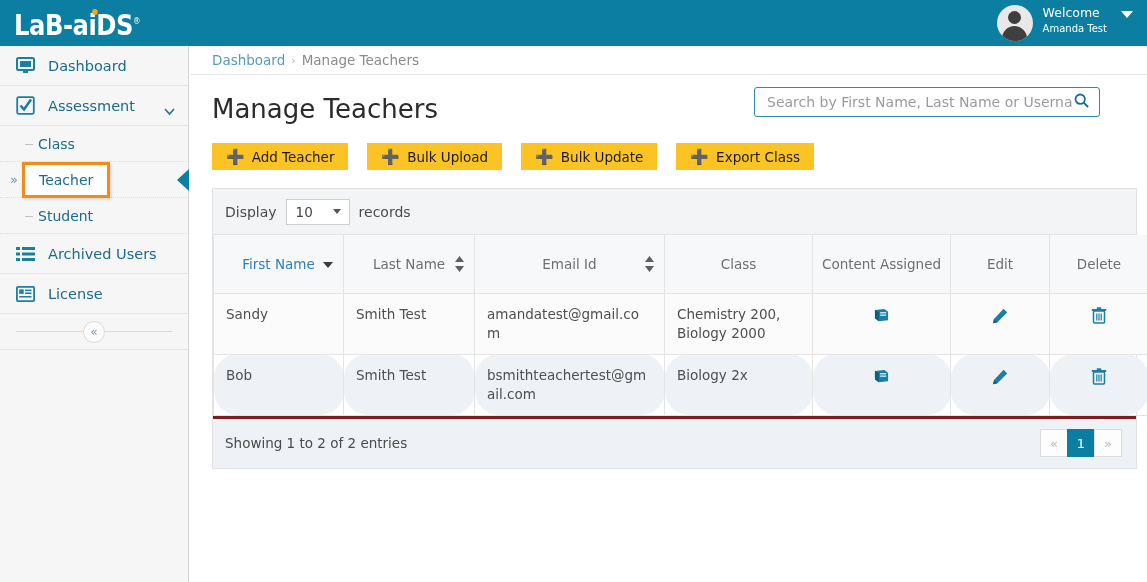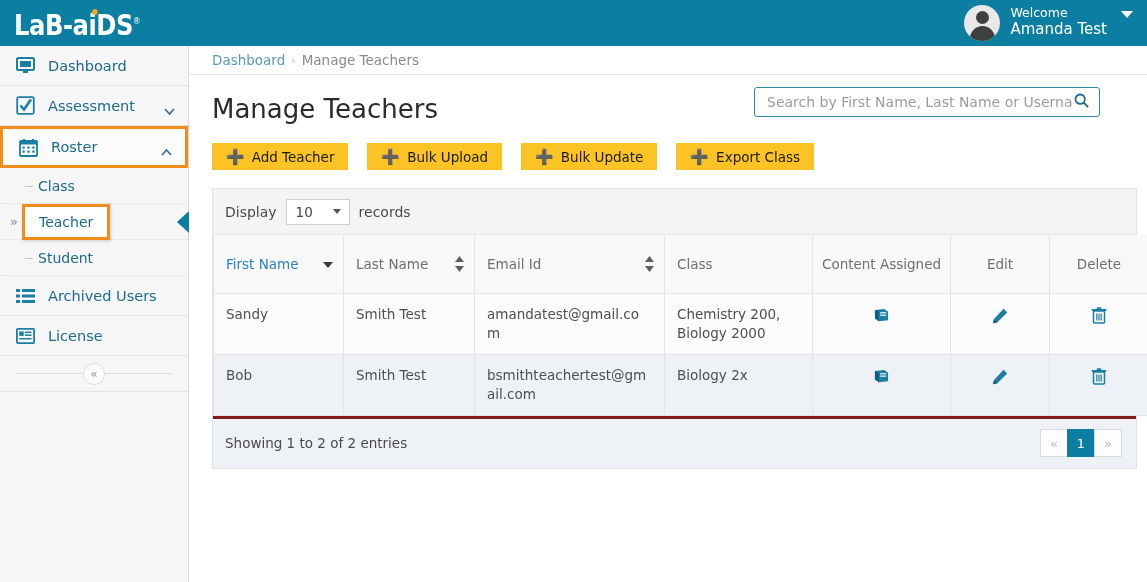--- a/index.html
+++ b/index.html
@@ -57,21 +57,21 @@
     position: absolute; width: 13px; height: 13px; border-radius: 50%;
     background: #3f3f3f; left: 11.5px; top: 6px;
   }
   .avatar .body {
     position: absolute; width: 25px; height: 18px;
     border-radius: 13px 13px 0 0;
     background: #3f3f3f; left: 5.5px; top: 21px;
   }
   .welcome-block { color: #ffffff; line-height: 16px; }
   .welcome-sm { font-size: 12.5px; }
-  .welcome-name { font-size: 15px; }
+  .welcome-name { font-size: 10px; }
   .caret-down-white {
     width: 0; height: 0;
     border-left: 6px solid transparent;
     border-right: 6px solid transparent;
     border-top: 7px solid #ffffff;
     margin-left: 4px;
     margin-top: 6px;
   }
 
   
@@ -267,21 +267,21 @@
   table.grid { width: 100%; border-collapse: collapse; table-layout: fixed; }
   table.grid th {
     background: #f7f8f9;
     border: 1px solid #e4e4e4;
     border-top: none;
     font-size: 13.5px;
     color: #6f6f6f;
     font-weight: normal;
     height: 58px;
     padding: 0 12px;
-    text-align: left;
+    text-align: center;
     position: relative;
     vertical-align: middle;
   }
   table.grid th.ctr { text-align: center; padding: 0 6px; }
   table.grid th.active { color: #2d7fc1; }
   .sort-both {
     position: absolute; right: 10px; top: 50%; margin-top: -8px;
     width: 9px; height: 16px;
     color: #6b6b6b; font-size: 9px; line-height: 8px;
   }
@@ -297,21 +297,21 @@
     font-size: 13.5px;
     color: #4f4f4f;
     padding: 11px 12px;
     vertical-align: top;
     line-height: 19px;
     height: 56px;
     word-wrap: break-word;
     overflow-wrap: break-word;
   }
   table.grid tr.odd td { background: #fbfbfc; }
-  table.grid tr.even td { background: #eef1f5; }
+  table.grid tr.even td { background: #eef1f5; border-radius: 24px; }
   table.grid td.ctr { text-align: center; vertical-align: middle; padding-top: 0; }
   .ic-blue { color: #1b7ea3; font-size: 16px; }
 
   .panel-foot {
     background: #eef1f5;
     height: 52px;
     display: flex; align-items: center; justify-content: space-between;
     padding: 0 14px 0 12px;
     font-size: 13.5px;
     color: #4a4a4a;
@@ -373,44 +373,20 @@
         </svg>
     </span>
     <span class="nav-label">Assessment</span>
     <span class="chev">
       <svg width="11" height="8" viewBox="0 0 11 8">
           <polyline points="1,1 5.5,6 10,1" fill="none" stroke="#2e6f92" stroke-width="1.6"></polyline>
         </svg>
     </span>
   </div>
 
-  <div class="nav-item highlight">
-    <span class="ico">
-      <svg width="19" height="19" viewBox="0 0 19 19">
-          <rect x="1" y="3" width="17" height="15" rx="1" fill="none" stroke="#1b7ea3" stroke-width="1.8"></rect>
-          <rect x="1" y="3" width="17" height="3.5" fill="#1b7ea3"></rect>
-          <rect x="4" y="1" width="2" height="4" fill="#1b7ea3"></rect>
-          <rect x="13" y="1" width="2" height="4" fill="#1b7ea3"></rect>
-          <g fill="#1b7ea3">
-            <rect x="3.5" y="8.5" width="2.2" height="2.2"></rect>
-            <rect x="8.4" y="8.5" width="2.2" height="2.2"></rect>
-            <rect x="13.3" y="8.5" width="2.2" height="2.2"></rect>
-            <rect x="3.5" y="12.5" width="2.2" height="2.2"></rect>
-            <rect x="8.4" y="12.5" width="2.2" height="2.2"></rect>
-            <rect x="13.3" y="12.5" width="2.2" height="2.2"></rect>
-          </g>
-        </svg>
-    </span>
-    <span class="nav-label">Roster</span>
-    <span class="chev">
-      <svg width="11" height="8" viewBox="0 0 11 8">
-          <polyline points="1,6 5.5,1 10,6" fill="none" stroke="#2e6f92" stroke-width="1.6"></polyline>
-        </svg>
-    </span>
-  </div>
 
   <div style="position:relative;">
     <div class="subtree-vline" style="top:0; height:90px;"></div>
 
     <div class="subitem">
       <span class="treeline"></span>
       <span>Class</span>
     </div>
 
     <div class="sel-row">

